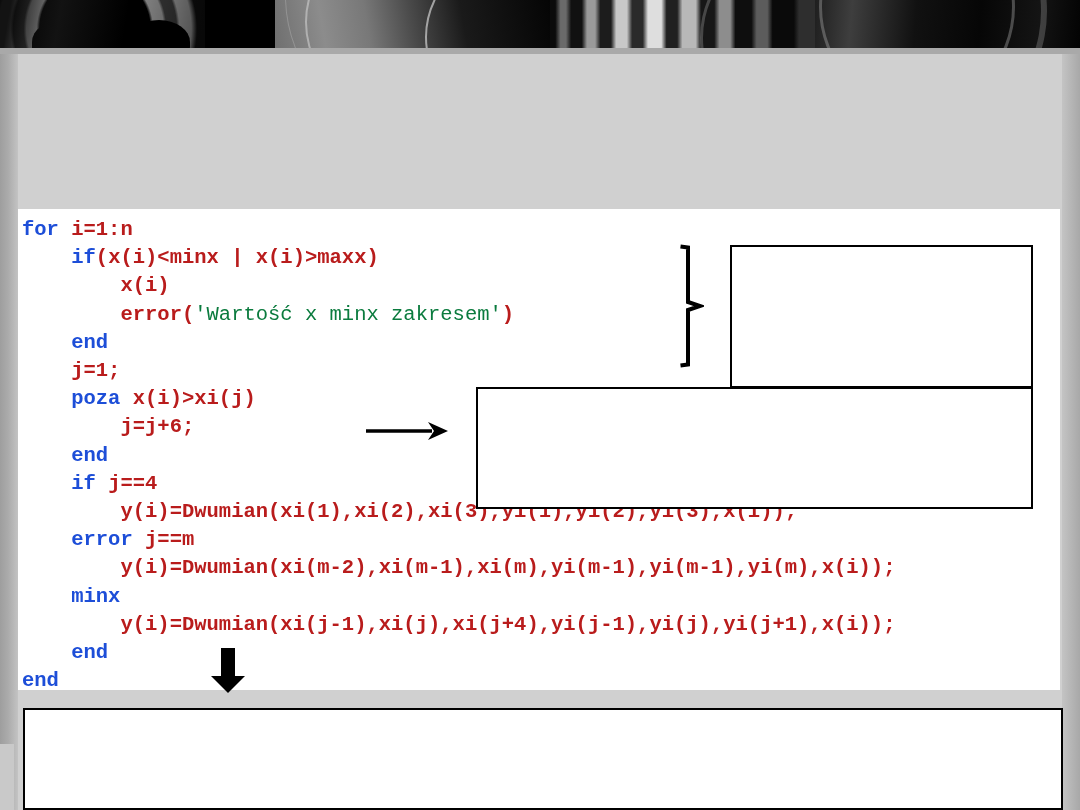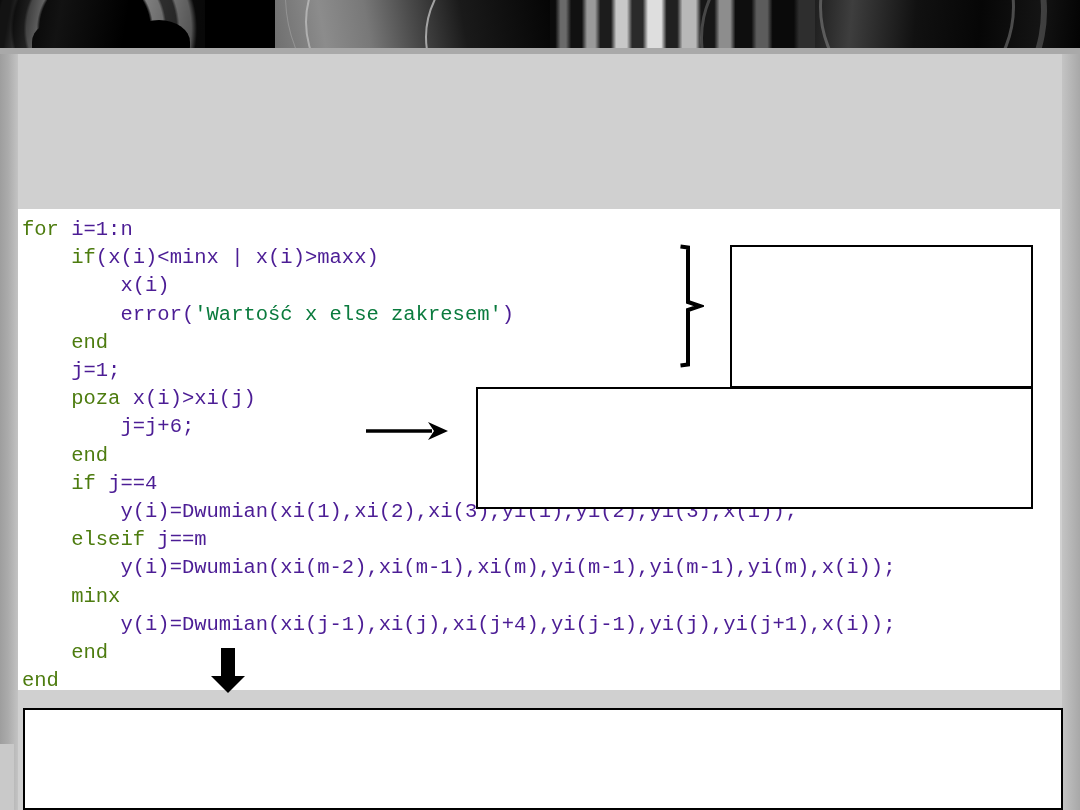--- a/index.html
+++ b/index.html
@@ -152,23 +152,23 @@
   .code-pre {
     margin: 0;
     padding: 7px 0 0 4px;
     font-family: "Liberation Mono", "DejaVu Sans Mono", monospace;
     font-size: 20.5px;
     line-height: 28.2px;
     white-space: pre;
     color: #1a1a1a;
     letter-spacing: 0px;
   }
-  .kw { color: #4d7c0f; font-weight: normal; }
+  .kw { color: #1d4ed8; font-weight: bold; }
   .str { color: #0b7b3e; }
-  .pl { color: #4c1d95; }
+  .pl { color: #b91c1c; font-weight: bold; }
 
   
   .wbox {
     position: absolute;
     background: #ffffff;
     border: 2px solid #000000;
     box-sizing: border-box;
   }
   #box-top-right { left: 730px; top: 245px; width: 303px; height: 143px; }
   #box-middle    { left: 476px; top: 387px; width: 557px; height: 122px; }
@@ -223,29 +223,29 @@
 
   <div class="body-bg"></div>
   <div class="left-shade"></div>
   <div class="left-shade-lower"></div>
   <div class="right-shade"></div>
 
   <div class="code-block">
     <pre class="code-pre" id="code-pre"><span><span class="kw">for</span><span class="pl"> i=1:n</span></span>
 <span>    <span class="kw">if</span><span class="pl">(x(i)&lt;minx | x(i)&gt;maxx)</span></span>
 <span>        <span class="pl">x(i)</span></span>
-<span>        <span class="pl">error(</span><span class="str">'Wartość x else zakresem'</span><span class="pl">)</span></span>
+<span>        <span class="pl">error(</span><span class="str">'Wartość x minx zakresem'</span><span class="pl">)</span></span>
 <span>    <span class="kw">end</span></span>
 <span>    <span class="pl">j=1;</span></span>
 <span>    <span class="kw">poza</span><span class="pl"> x(i)&gt;xi(j)</span></span>
 <span>        <span class="pl">j=j+6;</span></span>
 <span>    <span class="kw">end</span></span>
 <span>    <span class="kw">if</span><span class="pl"> j==4</span></span>
 <span>        <span class="pl">y(i)=Dwumian(xi(1),xi(2),xi(3),yi(1),yi(2),yi(3),x(i));</span></span>
-<span>    <span class="kw">elseif</span><span class="pl"> j==m</span></span>
+<span>    <span class="kw">error</span><span class="pl"> j==m</span></span>
 <span>        <span class="pl">y(i)=Dwumian(xi(m-2),xi(m-1),xi(m),yi(m-1),yi(m-1),yi(m),x(i));</span></span>
 <span>    <span class="kw">minx</span></span>
 <span>        <span class="pl">y(i)=Dwumian(xi(j-1),xi(j),xi(j+4),yi(j-1),yi(j),yi(j+1),x(i));</span></span>
 <span>    <span class="kw">end</span></span>
 <span><span class="kw">end</span></span></pre>
   </div>
 
   <div class="wbox" id="box-top-right"></div>
   <div class="wbox" id="box-middle"></div>
   <div class="wbox" id="box-bottom"></div>

